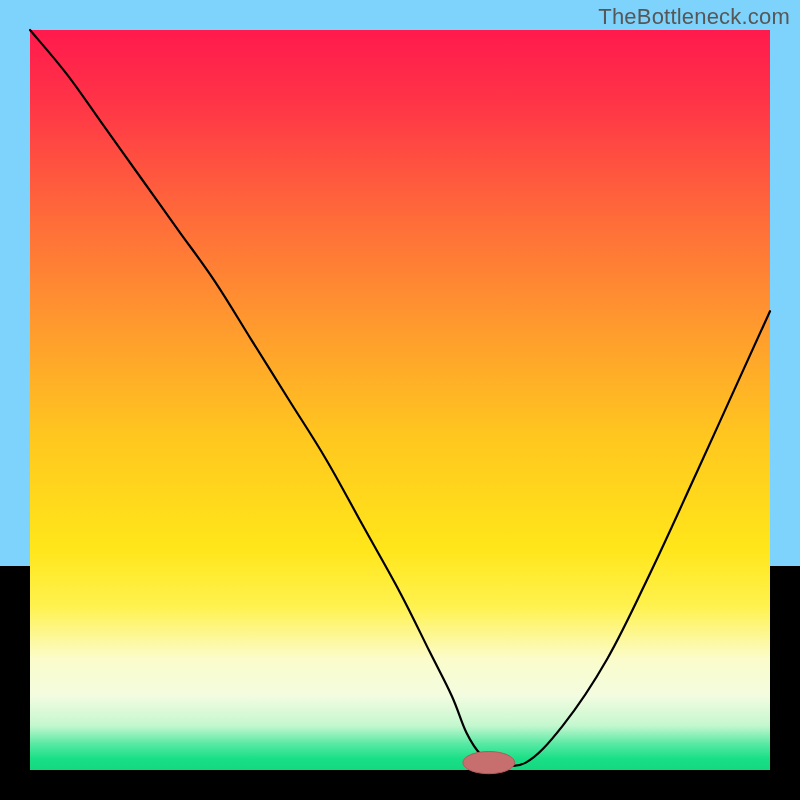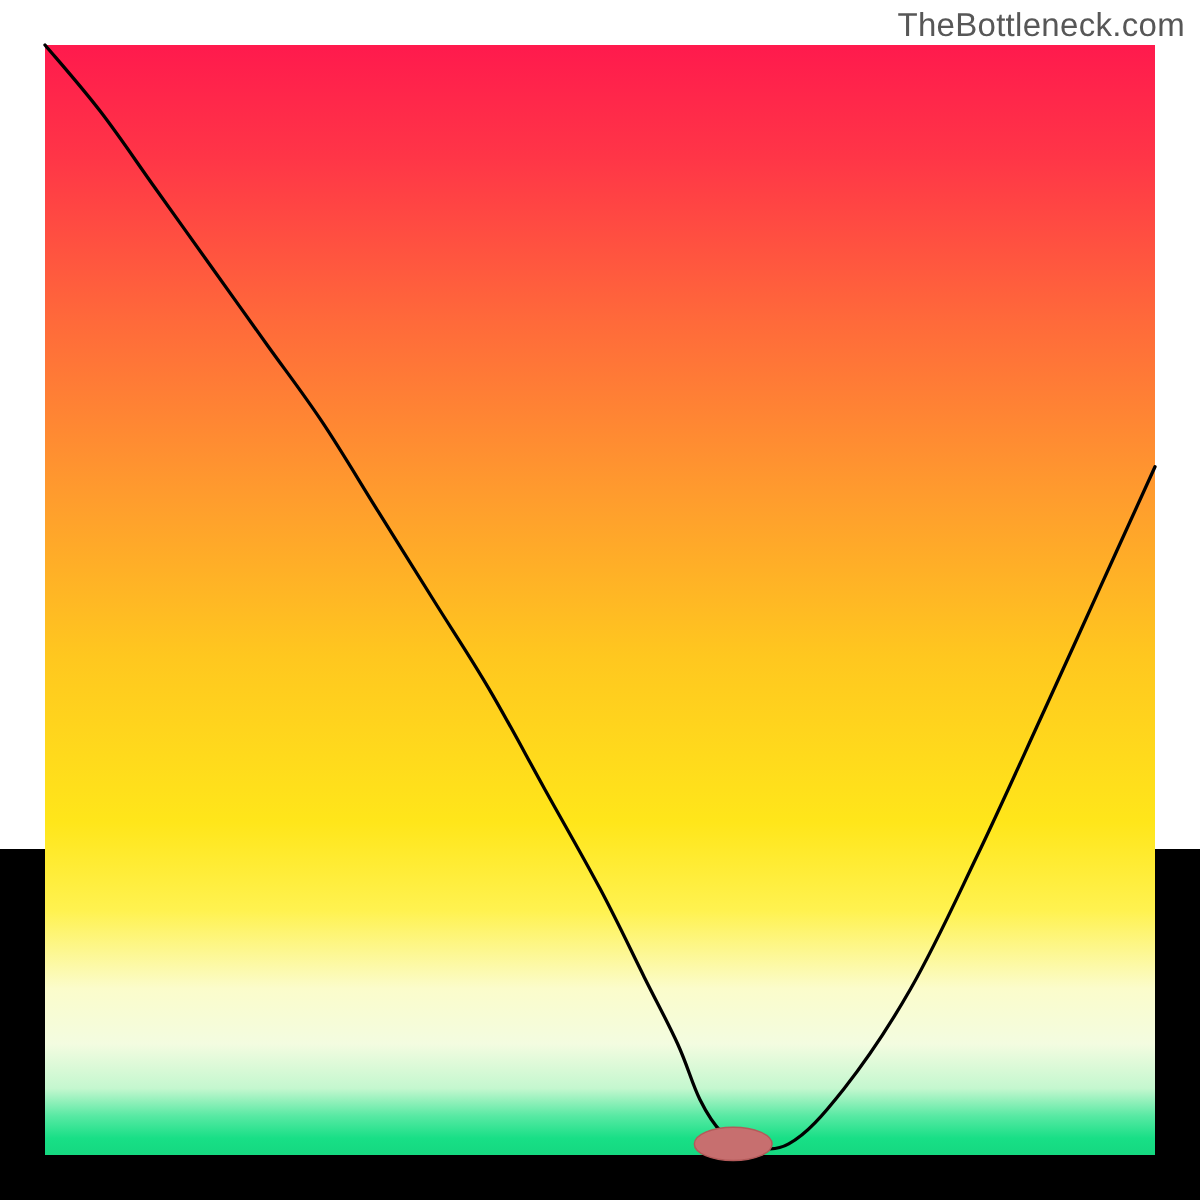--- a/index.html
+++ b/index.html
@@ -8,21 +8,21 @@
     width: 800px;
     height: 800px;
     overflow: hidden;
     background: #000;
     font-family: Arial, Helvetica, sans-serif;
   }
   .frame {
     position: relative;
     width: 800px;
     height: 566px;
-    background: #ffffff;
+    background: #7dd3fc;
   }
   .watermark {
     position: absolute;
     top: 4px;
     right: 10px;
     color: #575757;
     font-size: 22px;
     font-weight: 500;
     letter-spacing: 0.2px;
     z-index: 20;

